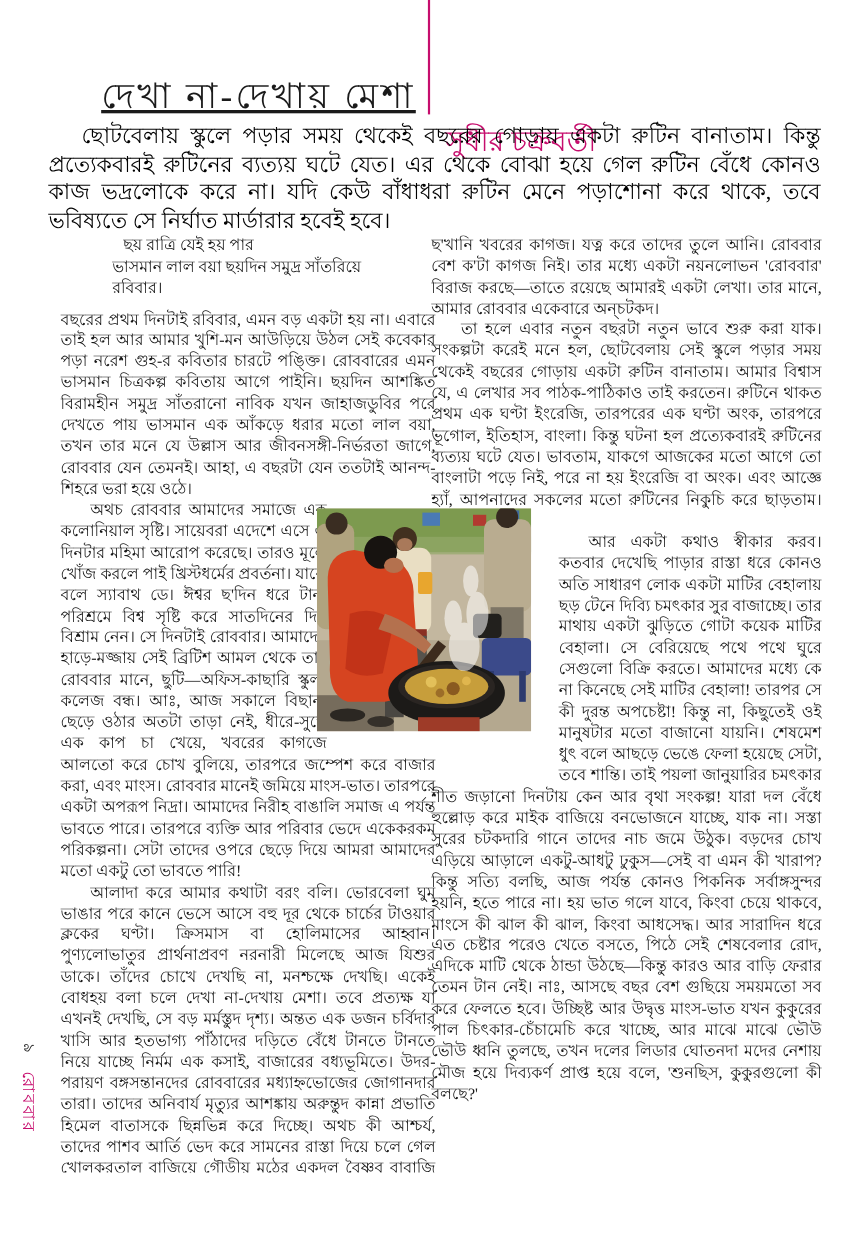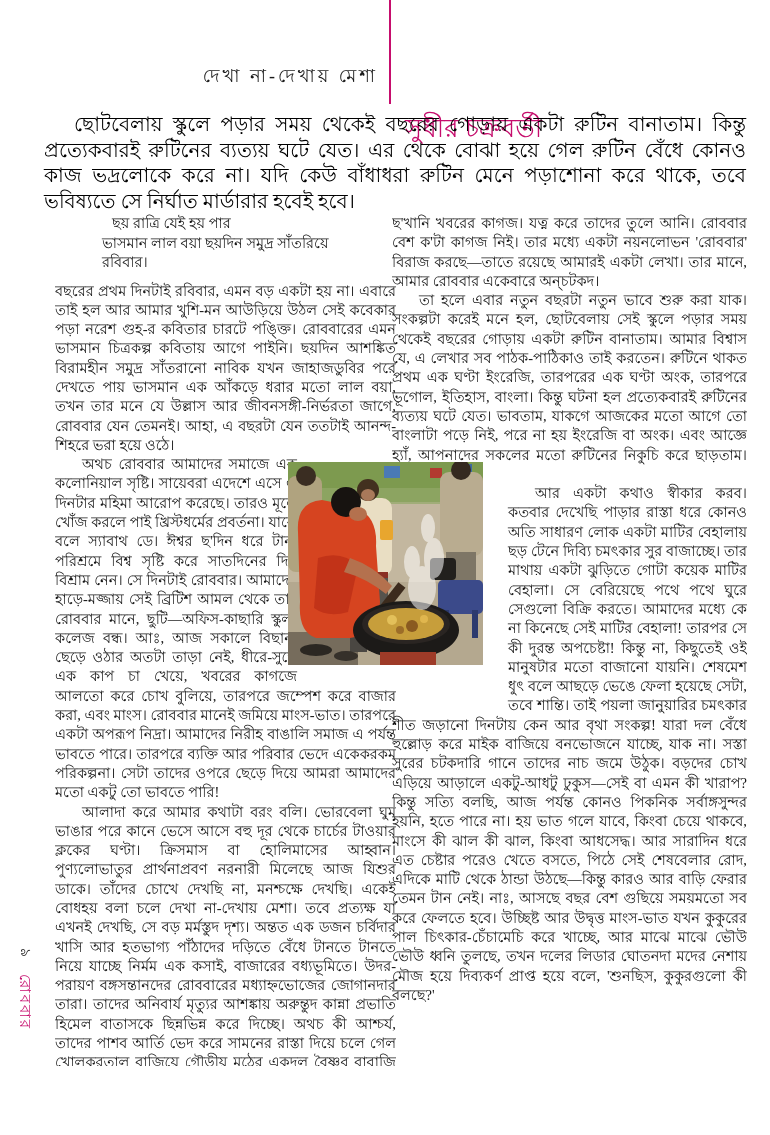--- a/index.html
+++ b/index.html
@@ -5,21 +5,21 @@
   html,body { margin:0; padding:0; }
   body {
     width:770px; height:1135px; position:relative; background:#ffffff;
     font-family:"Liberation Serif","DejaVu Serif",serif; overflow:hidden;
   }
 
   
   .header-rule { position:absolute; left:389px; top:0; width:2px; height:104px; background:#c60d6d; }
   .page-title {
     position:absolute; left:0; top:62px; width:378px; text-align:right; padding-right:9px;
-    font-size:18px; letter-spacing:3px; color:#1a1a1a; white-space:nowrap;
+    font-size:32px; letter-spacing:3px; color:#1a1a1a; white-space:nowrap;text-decoration:underline;
   }
   .author-name {
     position:absolute; left:405px; top:62px; font-size:26px; color:#c60d6d; white-space:nowrap;margin-top:46px;
   }
 
   
   .intro {
     position:absolute; left:44px; top:112px; width:702px;
     font-size:20px; line-height:25.5px; font-weight:normal; color:#000000;
     text-align:justify; text-indent:30px;

